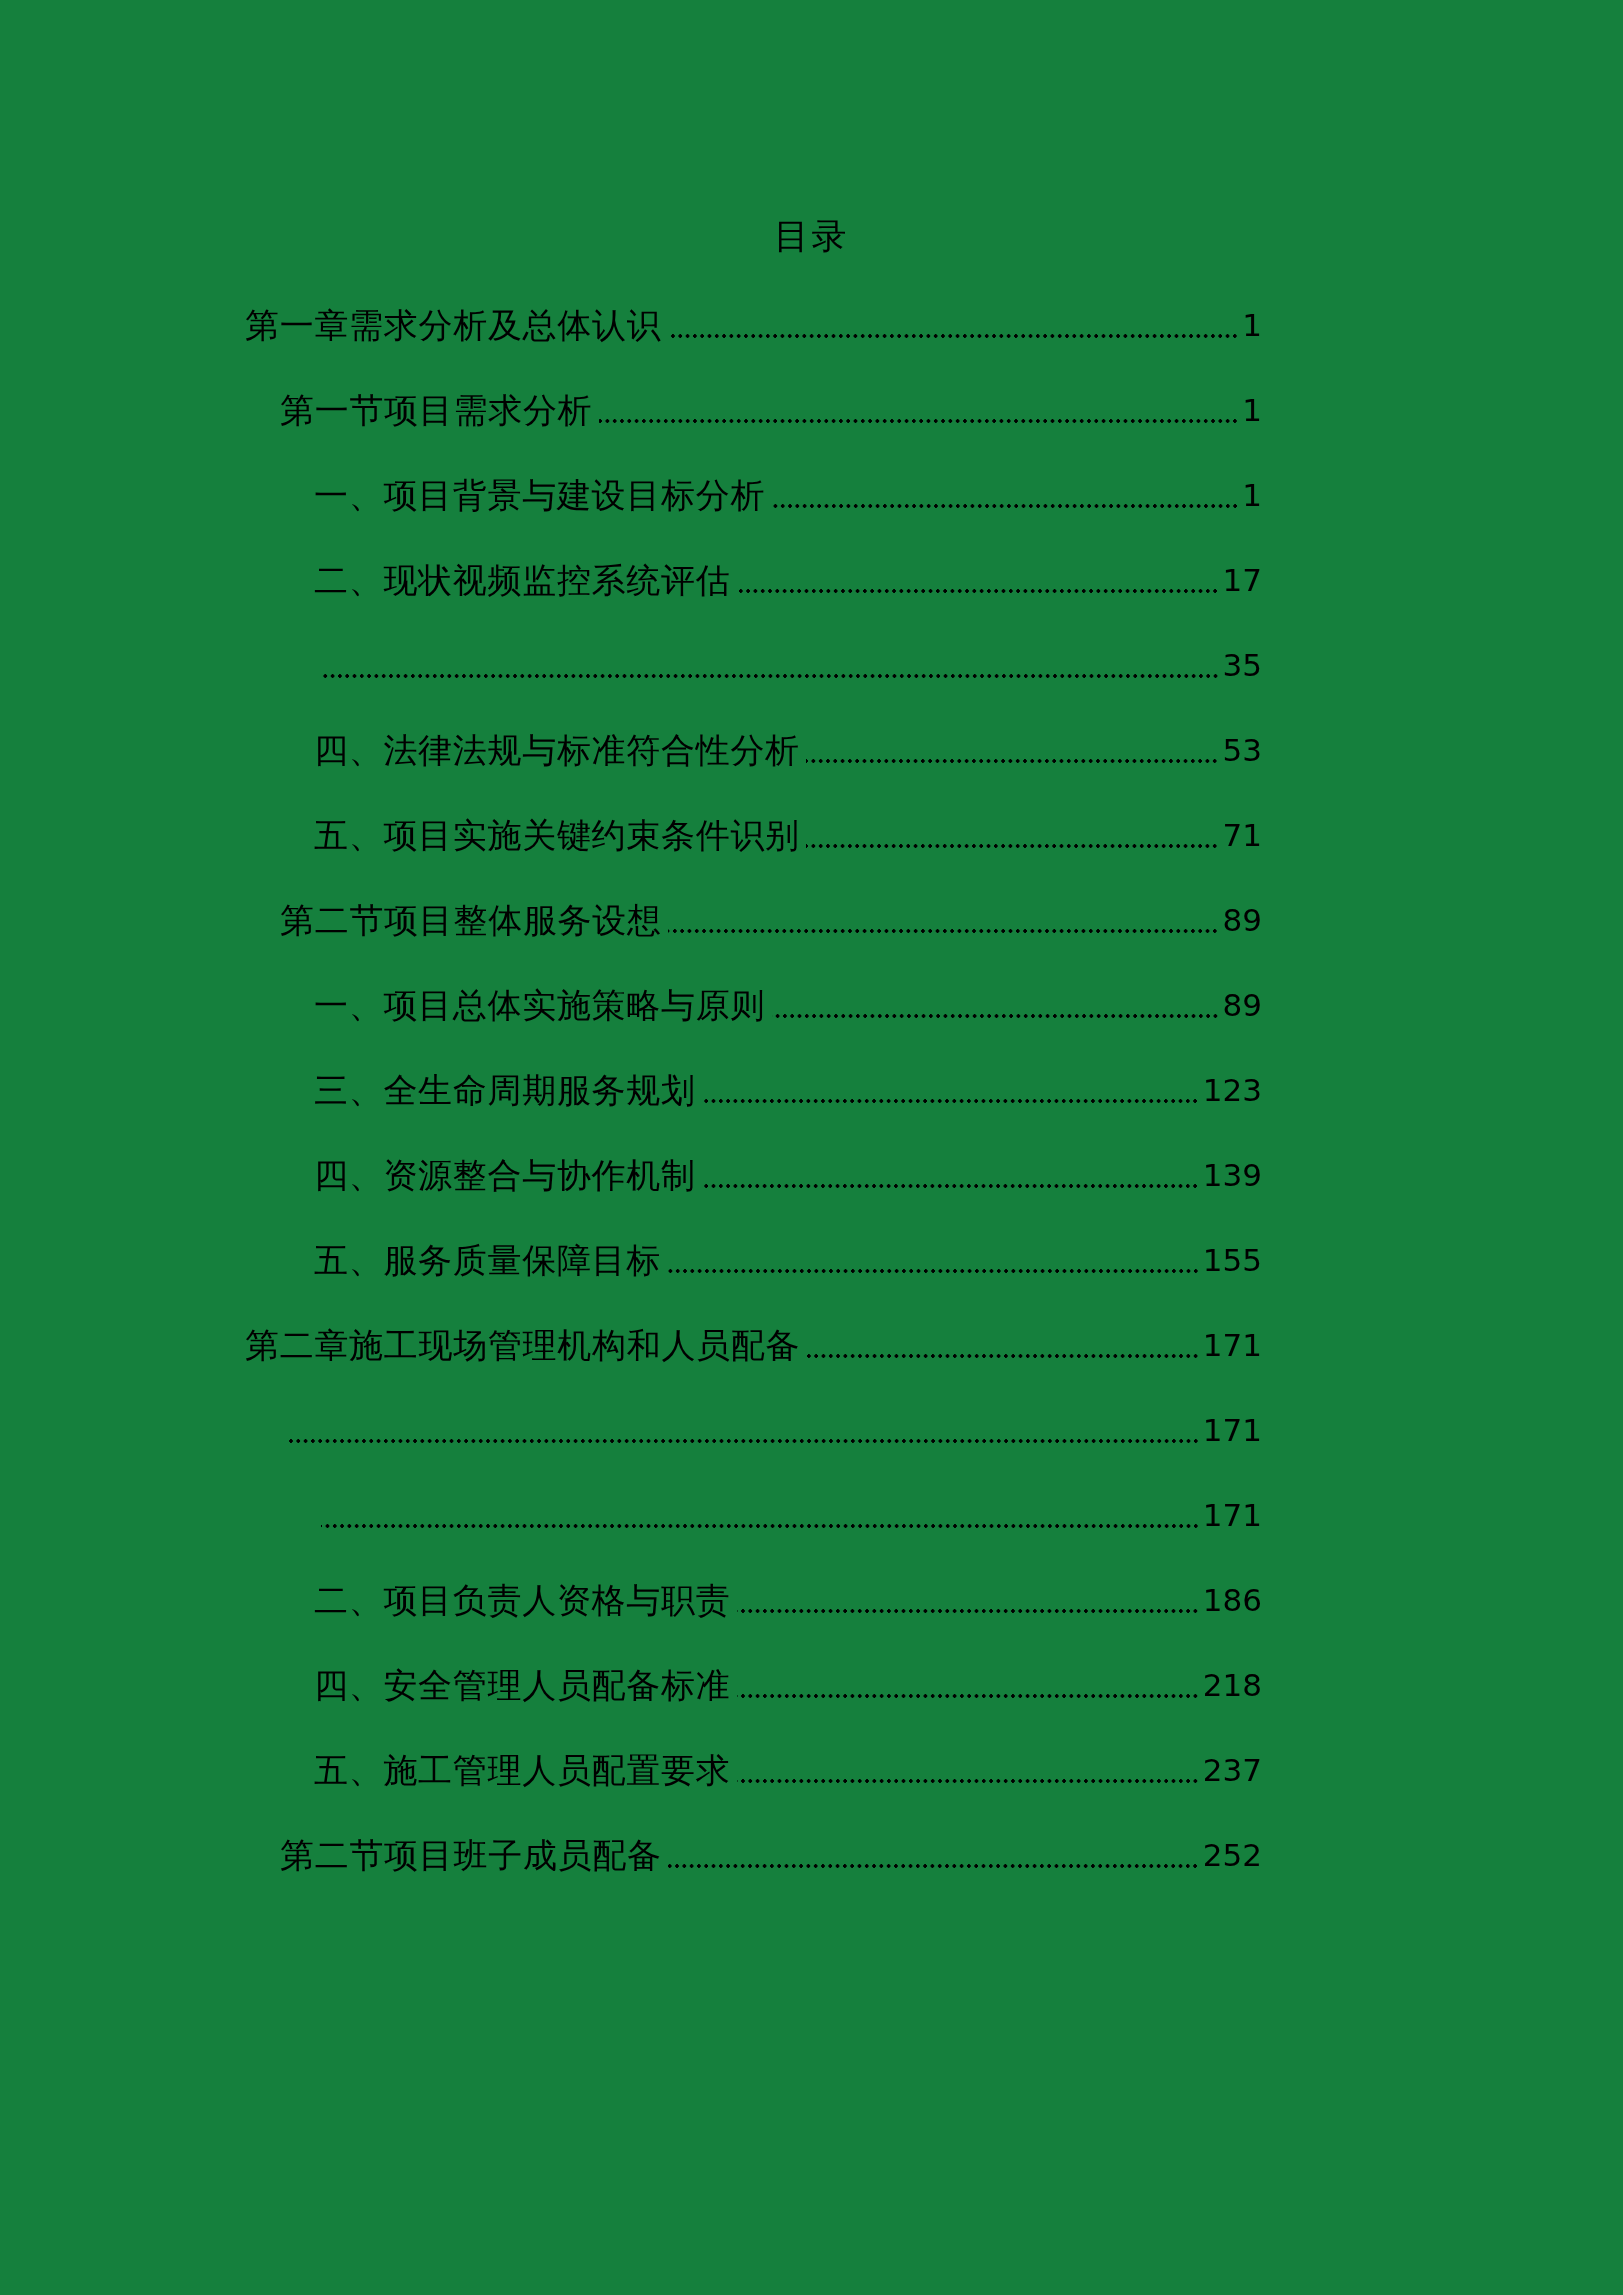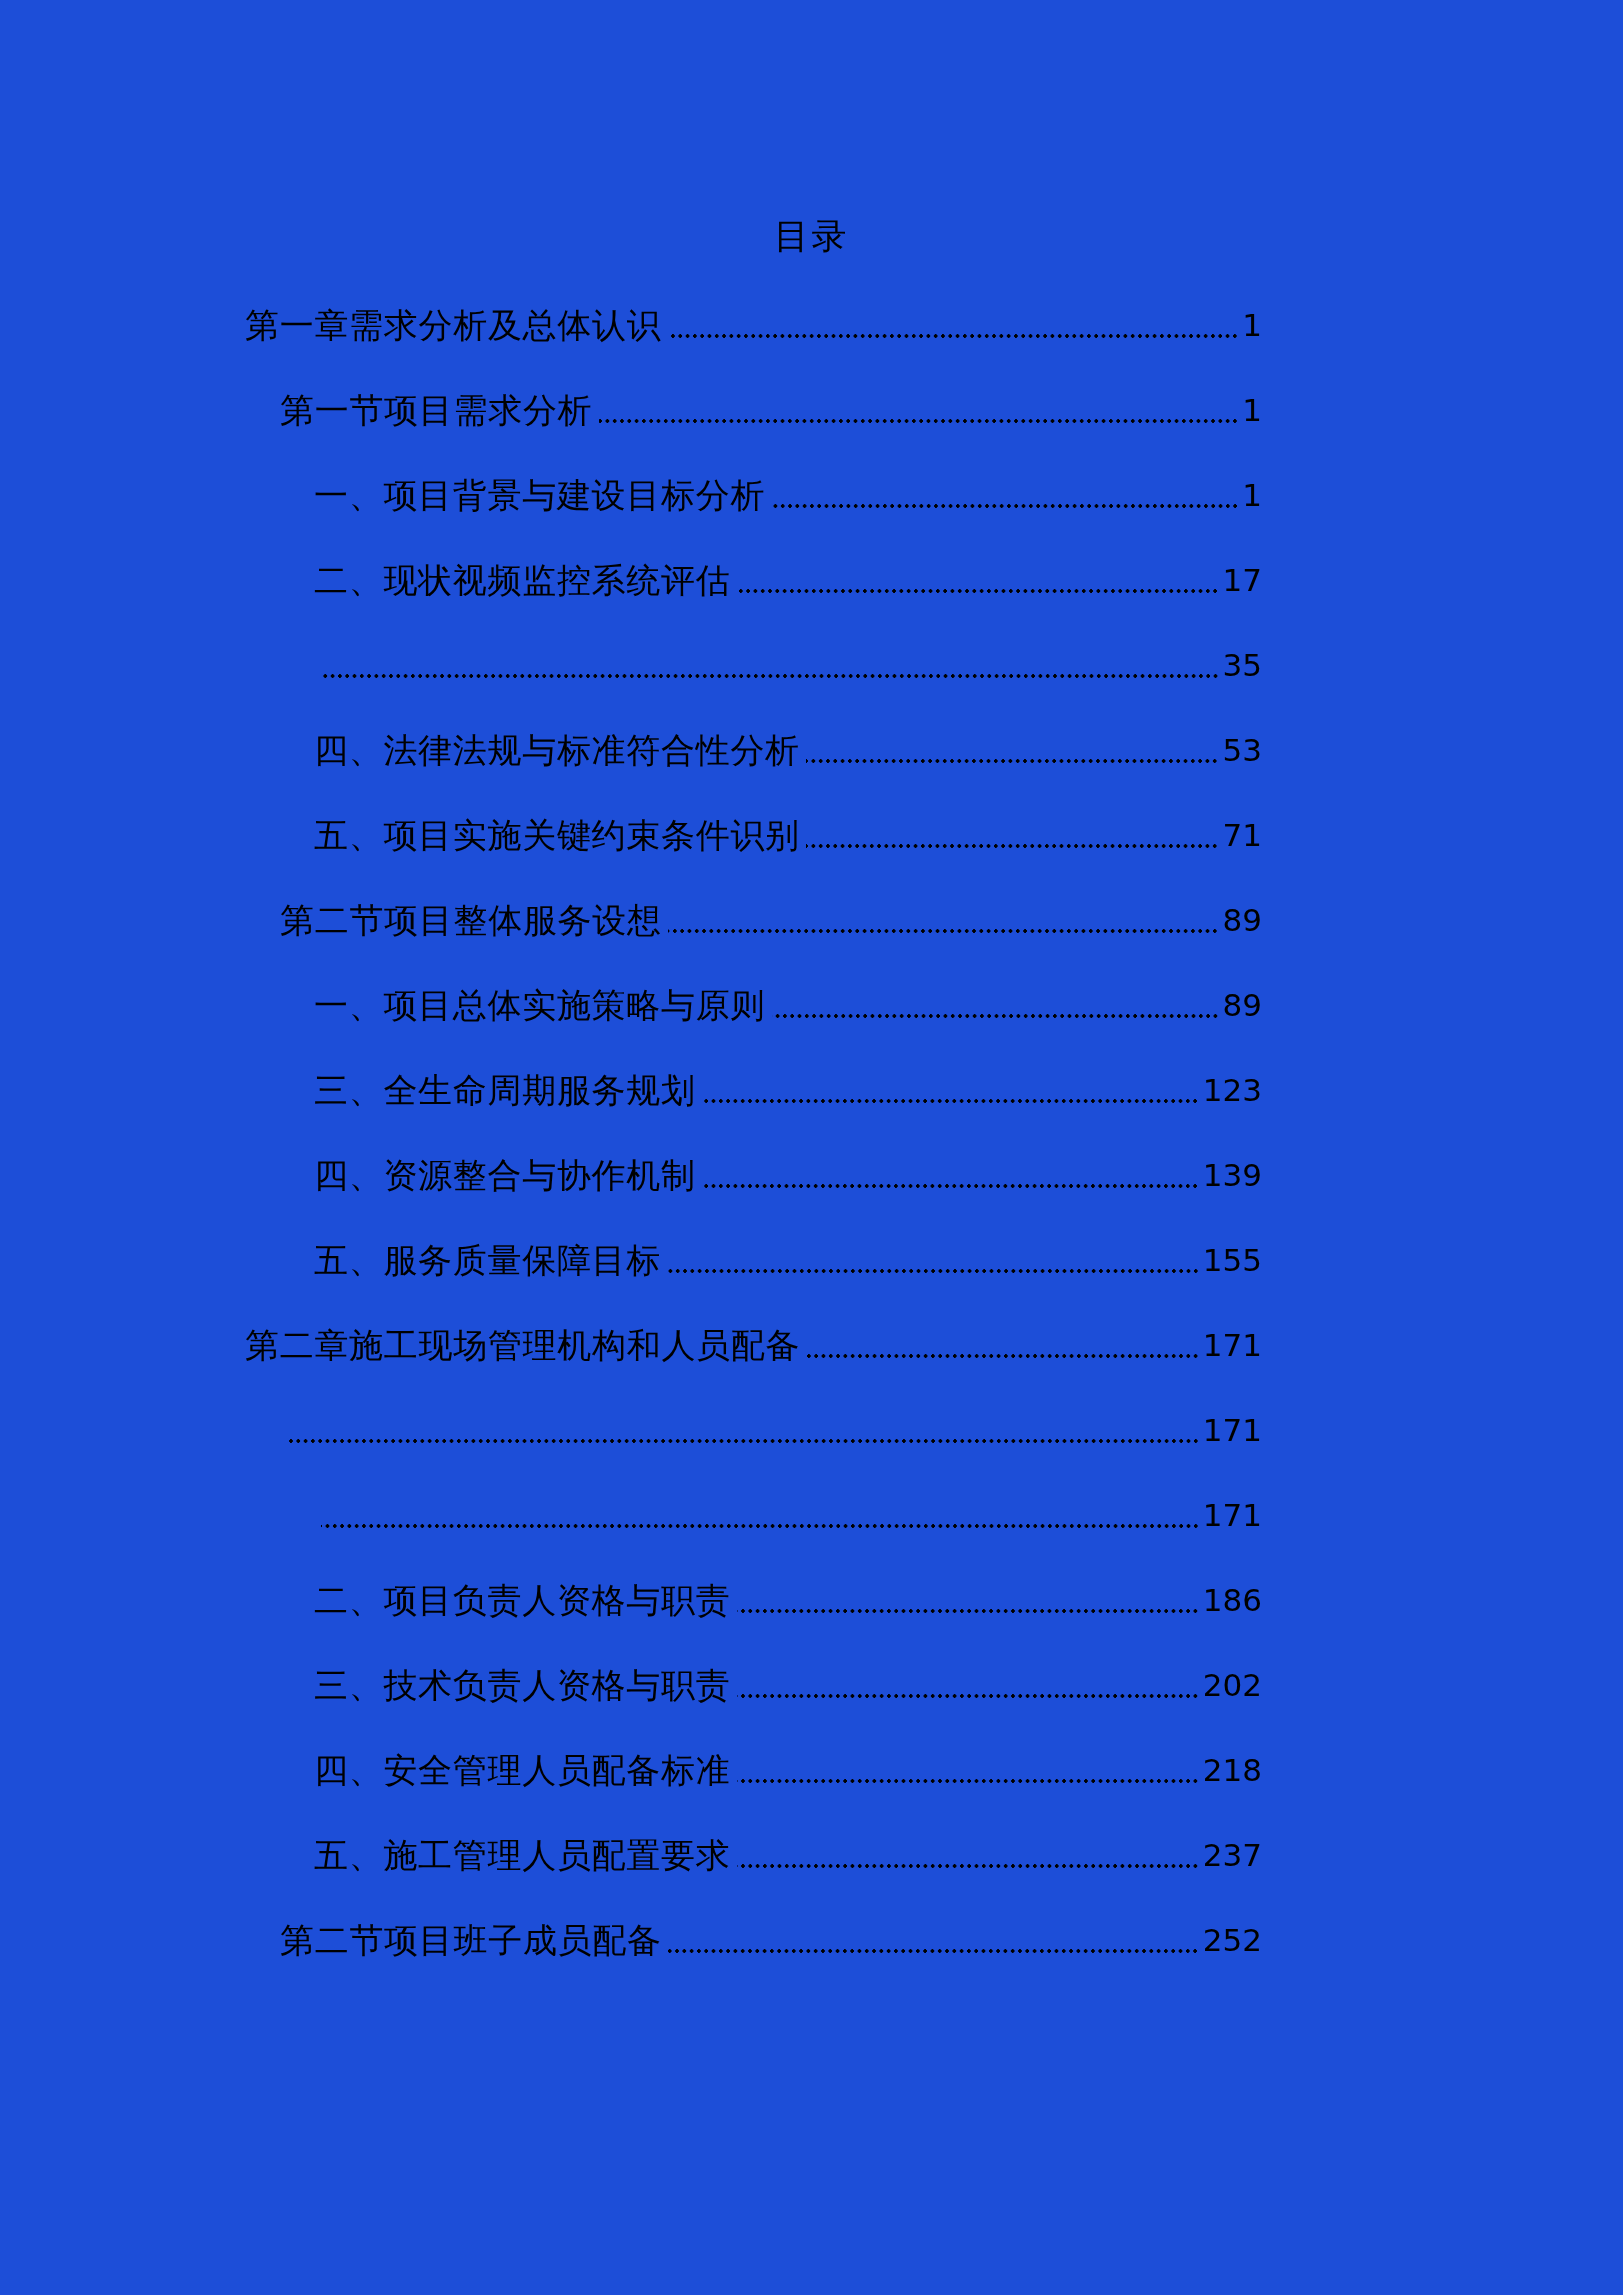--- a/index.html
+++ b/index.html
@@ -13,21 +13,21 @@
     position: relative;
     overflow: hidden;
     color: #000000;
     font-family: "DejaVu Serif", "Liberation Serif", serif;
   }
   .page {
     position: absolute;
     left: 0; top: 0;
     width: 1623px;
     height: 2295px;
-    background: #1d4ed8;
+    background: #15803d;
   }
   .toc-title {
     position: absolute;
     left: 0;
     width: 1623px;
     top: 213px;
     text-align: center;
     font-size: 35px;
     line-height: 46px;
     letter-spacing: 2.6px;
@@ -200,27 +200,20 @@
       </div>
     <div class="toc-row">
         <div class="toc-entry lvl-3">
           <span class="entry-text">二、项目负责人资格与职责</span>
           <span class="leader"></span>
           <span class="page-num">186</span>
         </div>
       </div>
     <div class="toc-row">
         <div class="toc-entry lvl-3">
-          <span class="entry-text">三、技术负责人资格与职责</span>
-          <span class="leader"></span>
-          <span class="page-num">202</span>
-        </div>
-      </div>
-    <div class="toc-row">
-        <div class="toc-entry lvl-3">
           <span class="entry-text">四、安全管理人员配备标准</span>
           <span class="leader"></span>
           <span class="page-num">218</span>
         </div>
       </div>
     <div class="toc-row">
         <div class="toc-entry lvl-3">
           <span class="entry-text">五、施工管理人员配置要求</span>
           <span class="leader"></span>
           <span class="page-num">237</span>

